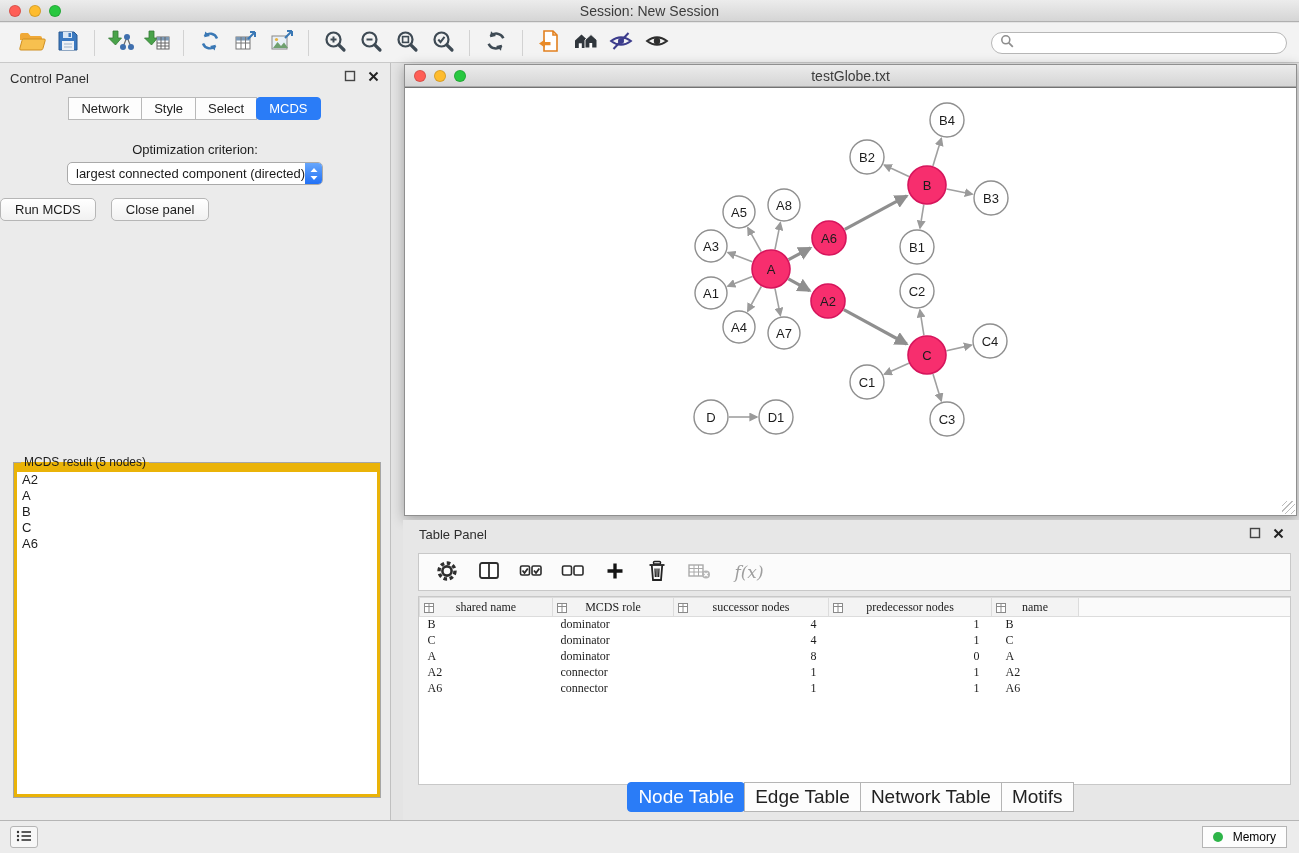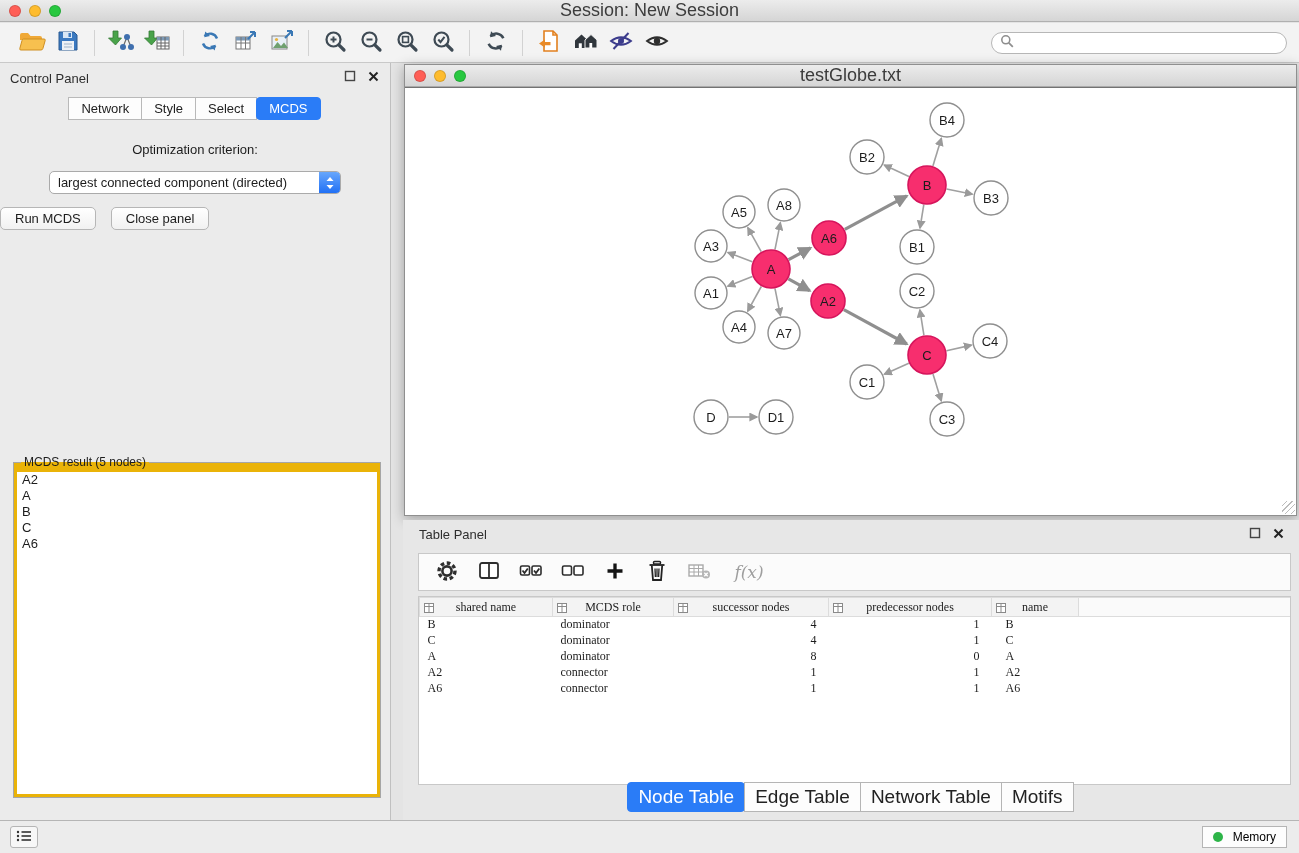--- a/index.html
+++ b/index.html
@@ -6,21 +6,21 @@
   html,body { width:1299px; height:853px; overflow:hidden; }
   body { font-family:"Liberation Sans", sans-serif; background:#e4e4e4; position:relative; font-size:13px; color:#1c1c1c; }
 
   
   .titlebar { position:absolute; top:0; left:0; right:0; height:22px;
     background:linear-gradient(#ececec,#d5d5d5); border-bottom:1px solid #b0b0b0;
     display:flex; align-items:center; justify-content:center; }
   .traffic { position:absolute; left:9px; top:5px; display:flex; gap:8px; }
   .light { width:12px; height:12px; border-radius:6px; border:1px solid rgba(0,0,0,.15); }
   .light.red { background:#ff5f57; } .light.yellow { background:#febc2e; } .light.green { background:#28c840; }
-  .titlebar-title { font-size:18px; color:#3c3c3c; }
+  .titlebar-title { font-size:14px; color:#3c3c3c; }
 
   
   .toolbar { position:absolute; top:23px; left:0; right:0; height:40px; background:#f3f3f3;
     border-bottom:1px solid #c9c9c9; display:flex; align-items:center; padding-left:14px; }
   .tb-btn { width:36px; height:32px; border:none; background:transparent; display:flex;
     align-items:center; justify-content:center; cursor:default; }
   .tb-sep { width:1px; height:26px; background:#d2d2d2; margin:0 8px; }
   .search-wrap { margin-left:auto; margin-right:12px; width:296px; height:22px; border:1px solid #b7b7b7;
     border-radius:11px; background:#fff; display:flex; align-items:center; padding:0 8px; gap:5px; }
   .search-wrap input { border:none; outline:none; flex:1; font-size:12px; font-family:"Liberation Sans",sans-serif; background:transparent; }
@@ -31,21 +31,21 @@
   .panel-head { position:relative; height:28px; padding:8px 10px 0 10px; }
   .panel-title { font-size:13px; color:#2e2e2e; }
   .panel-head-icons { position:absolute; right:10px; top:7px; display:flex; gap:9px; }
   .mini-btn { width:14px; height:14px; border:none; background:transparent; display:flex; align-items:center; justify-content:center; }
   .cp-tabs { display:flex; justify-content:center; margin-top:6px; }
   .cp-tab { font-family:"Liberation Sans",sans-serif; font-size:13px; padding:3px 12px; background:#fdfdfd;
     border:1px solid #b9b9b9; margin-left:-1px; color:#222; }
   .cp-tab.active { background:#2a7cf7; border-color:#2a7cf7; color:#fff; border-radius:4px; }
   .cp-content { text-align:center; }
   .opt-label { margin-top:22px; font-size:13px; }
-  .select { width:292px; height:23px; margin:14px auto 0 auto; background:#fff; border:1px solid #aaa;
+  .select { width:256px; height:23px; margin:5px auto 0 auto; background:#fff; border:1px solid #aaa;
     border-radius:5px; display:flex; align-items:center; overflow:hidden; }
   .select .sel-text { flex:1; text-align:left; padding-left:8px; font-size:13px; white-space:nowrap; }
   .select .stepper { width:21px; height:23px; background:linear-gradient(#6aa9fc,#1e6ef5);
     display:flex; align-items:center; justify-content:center; }
   .cp-buttons { margin-top:13px; display:flex; gap:15px; }
   .mac-btn { font-family:"Liberation Sans",sans-serif; font-size:13px; padding:3px 14px;
     background:linear-gradient(#ffffff,#f1f1f1); border:1px solid #b6b6b6; border-radius:5px; color:#1c1c1c; }
   .mcds-fieldset { position:absolute; left:13px; top:392px; width:368px; height:343px;
     border:1px solid #a6a6a6; background:#eab308; padding:3px; }
   .mcds-fieldset legend { font-size:12px; padding:0 3px; margin-left:4px; color:#1c1c1c; }

